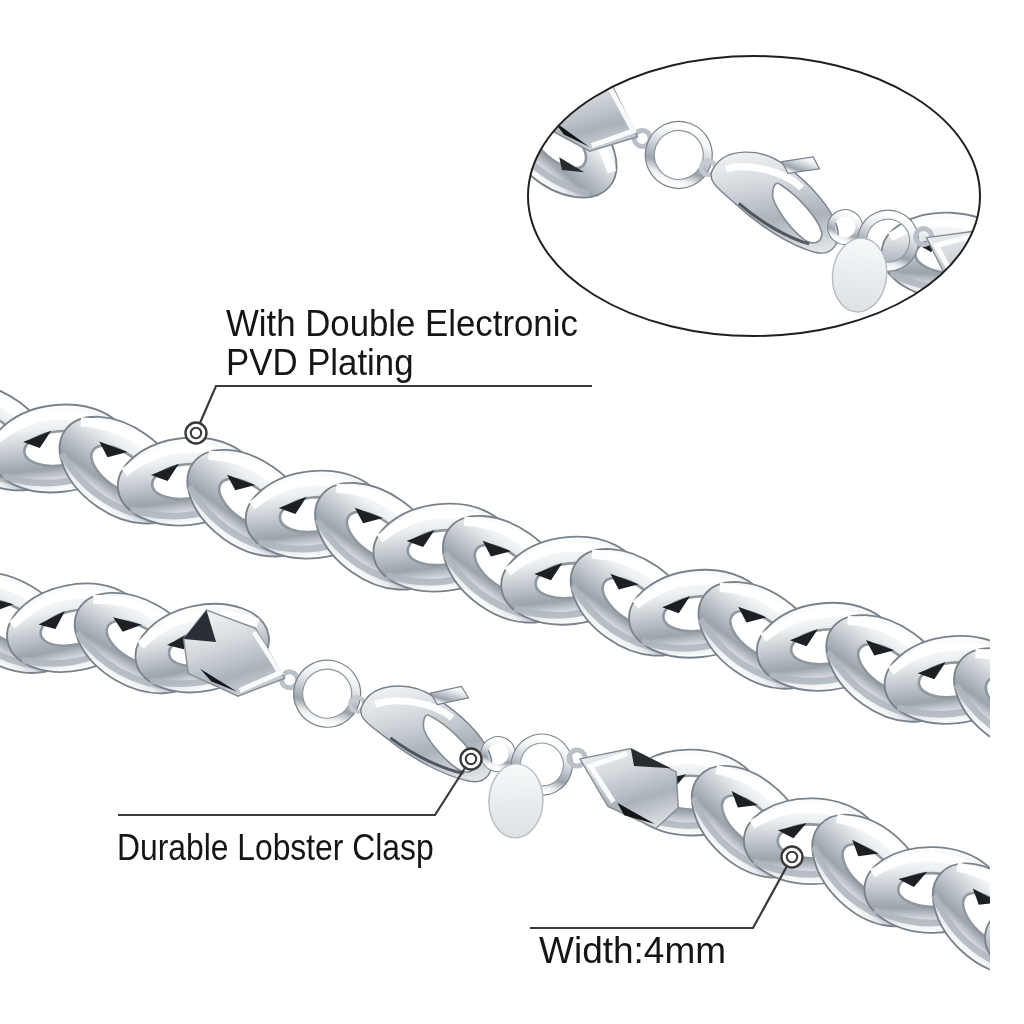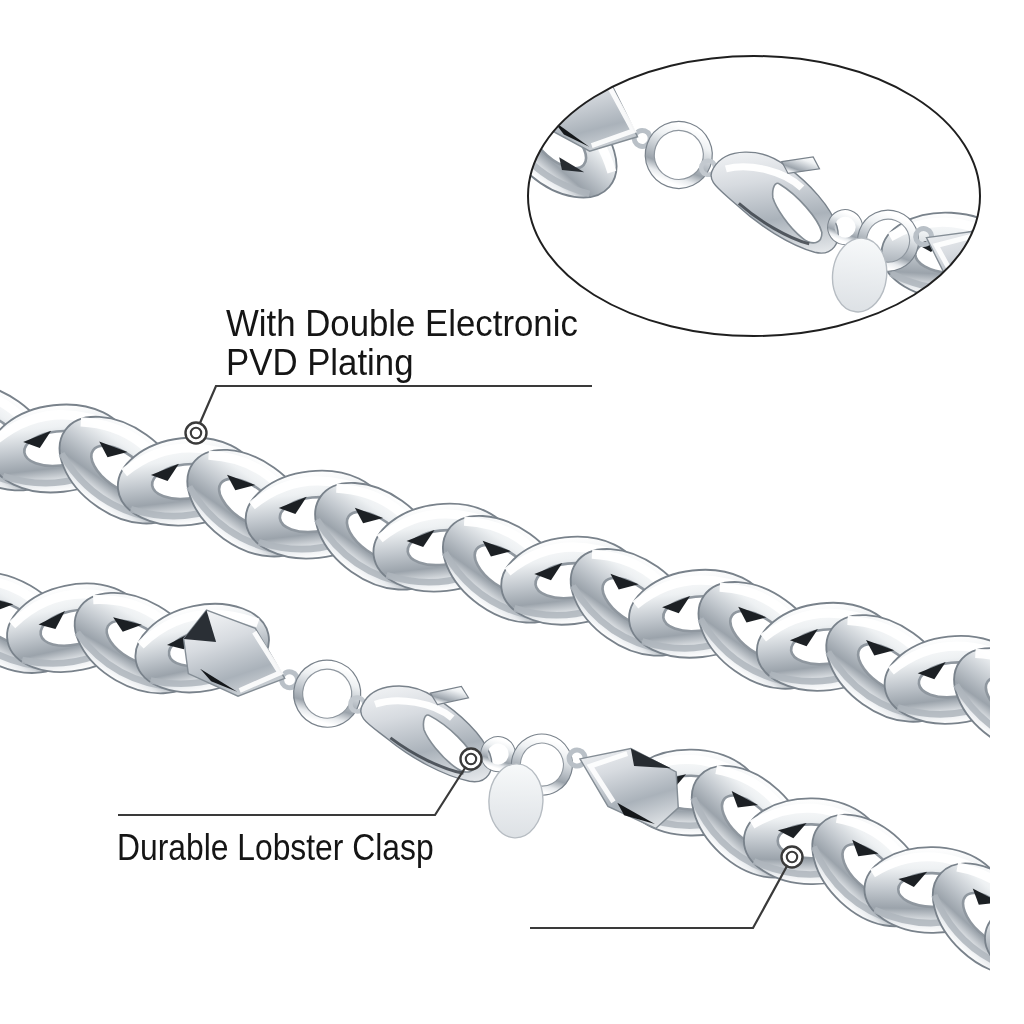--- a/index.html
+++ b/index.html
@@ -162,14 +162,15 @@
   </g>
 </svg>
 
 <div class="label" style="left:226px;top:304px;transform:scaleX(0.94);">
   <div>With Double Electronic</div>
   <div>PVD Plating</div>
 </div>
 
 <div class="label" style="left:117px;top:828px;transform:scaleX(0.86);">Durable Lobster Clasp</div>
 
+<div class="label" style="left:539px;top:931px;">Width:4mm</div>
 
 </div>
 
 </body></html>

